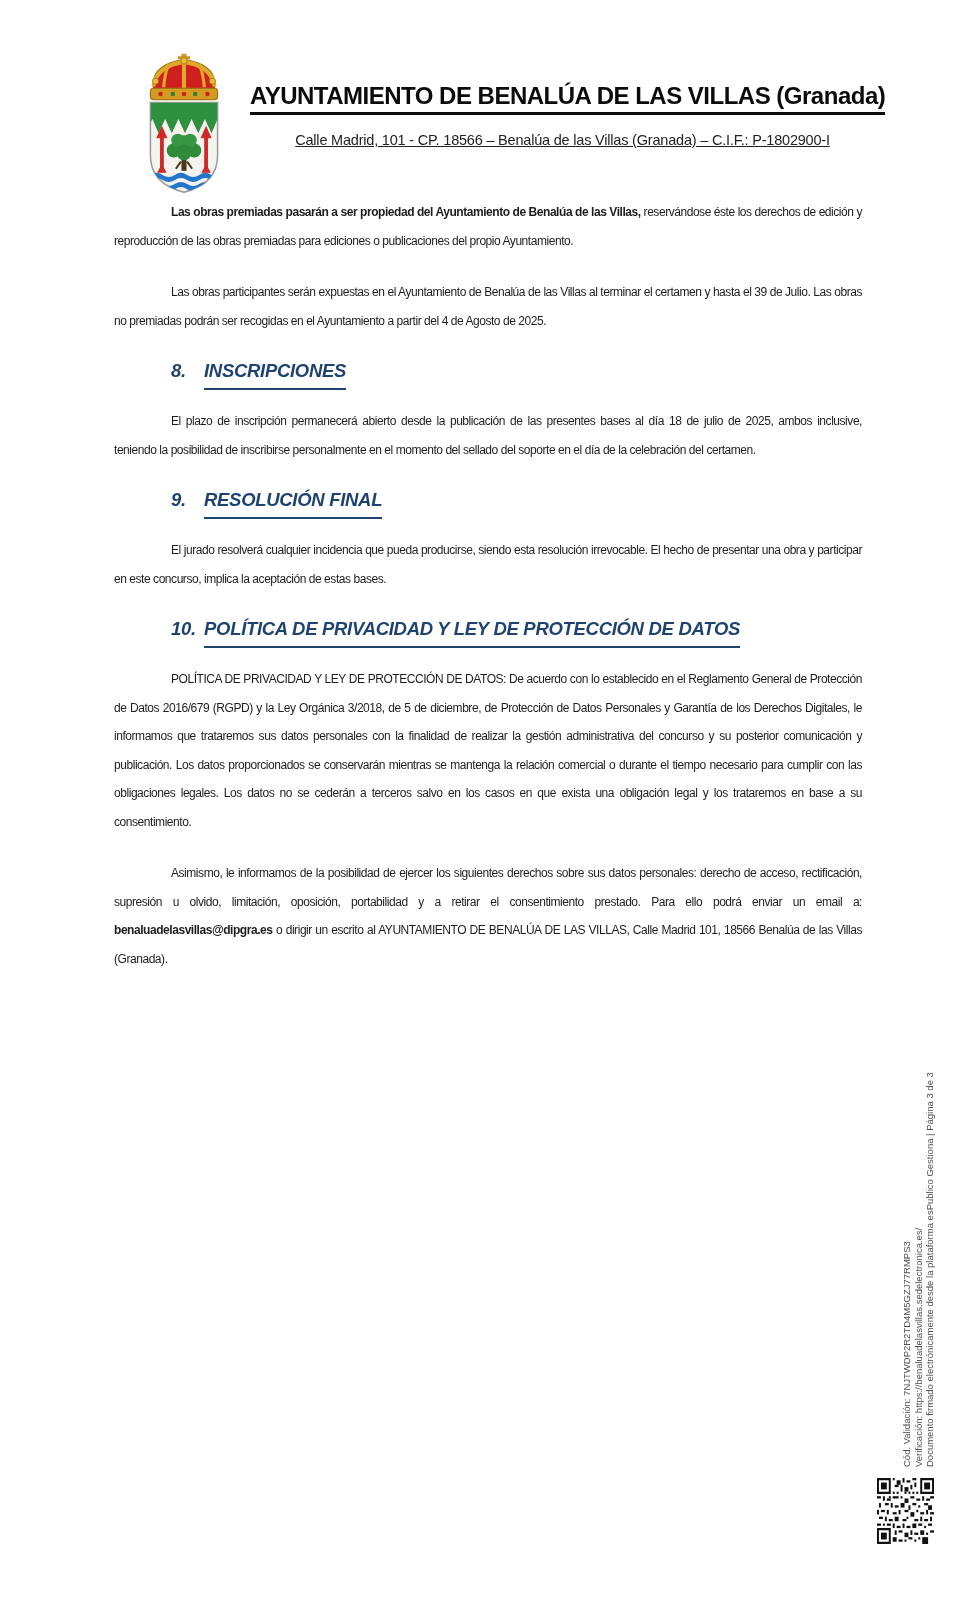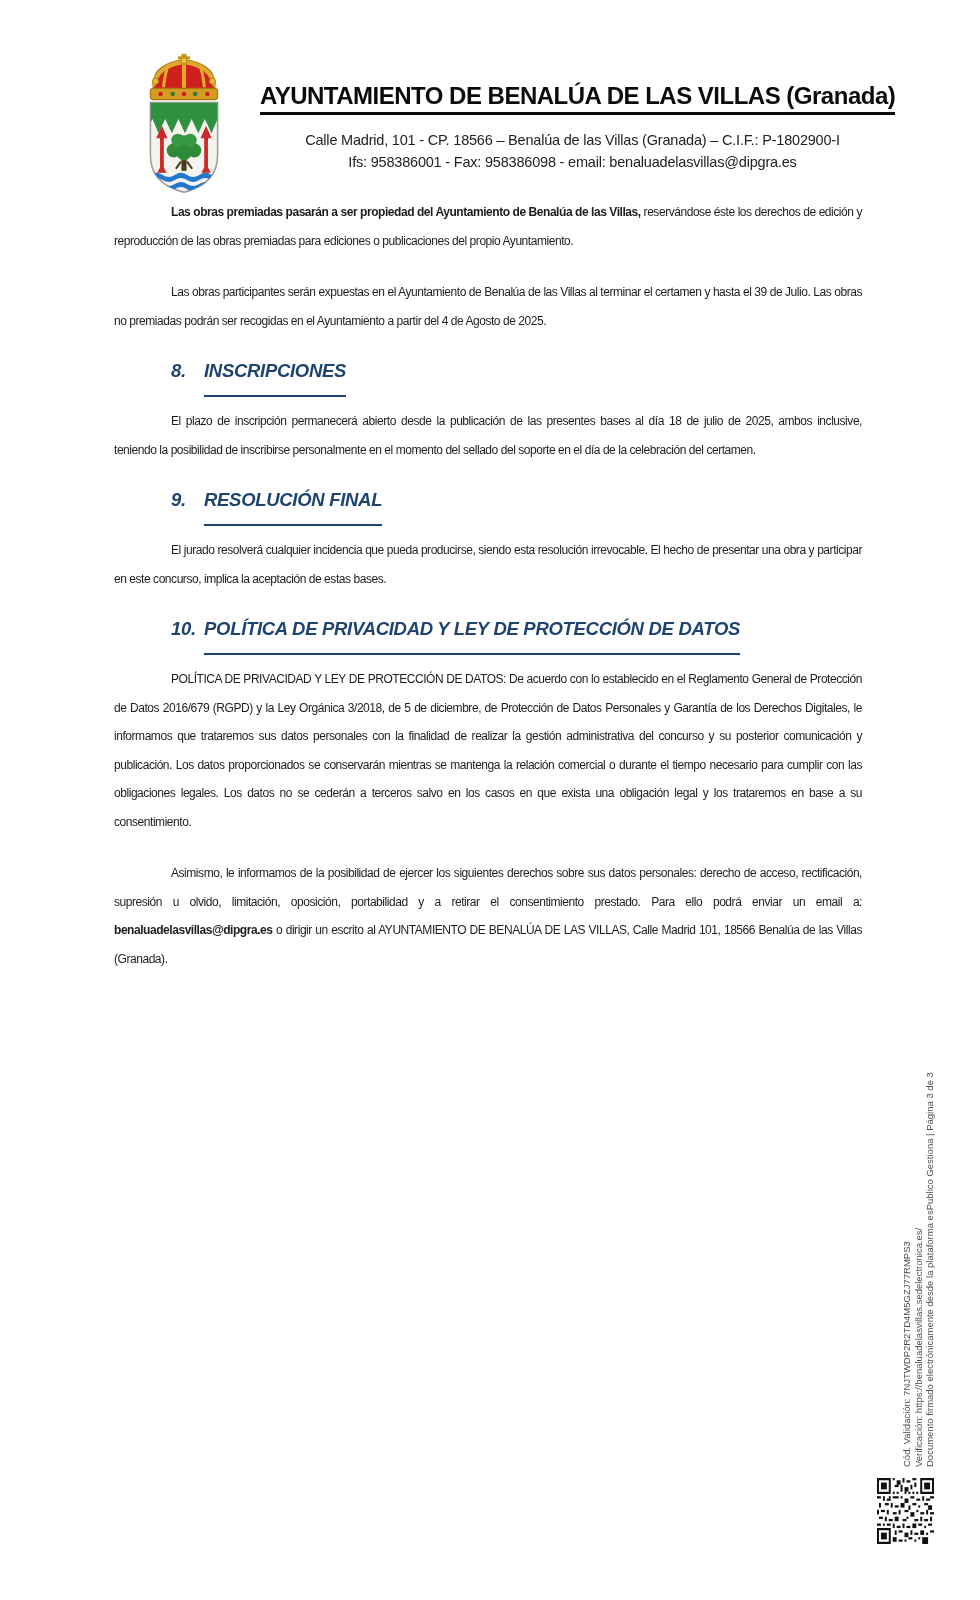--- a/index.html
+++ b/index.html
@@ -4,40 +4,40 @@
 <style>
   * { margin:0; padding:0; box-sizing:border-box; }
   html,body { background:#ffffff; }
   body {
     width:980px; height:1600px; position:relative; overflow:hidden;
     font-family:"Liberation Sans", sans-serif; color:#1d1d1d;
   }
 
   
   .logo { position:absolute; left:128px; top:52px; width:112px; height:146px; }
-  .header-text { position:absolute; left:260px; top:82px; width:625px; text-align:center; }
+  .header-text { position:absolute; left:250px; top:82px; width:625px; text-align:center; }
   .doc-title {
     display:inline-block; font-size:24px; font-weight:bold; letter-spacing:-0.5px;
     color:#0b0b0b; border-bottom:3px solid #0b0b0b; padding-bottom:2px; white-space:nowrap;
   }
-  .addr { margin-top:14px; font-size:14.5px; line-height:22px; color:#222; letter-spacing:-0.2px; }
+  .addr { margin-top:14px; font-size:14.5px; line-height:22px; color:#222; letter-spacing:-0.2px;text-decoration:underline; }
 
   
   .content { position:absolute; left:114px; top:198px; width:748px; }
   .content p {
     font-size:12px; line-height:28.5px; letter-spacing:-0.45px;
     text-align:justify; text-indent:57px; margin-bottom:23px; color:#1d1d1d;
   }
   .content p b { letter-spacing:-0.45px; }
   .heading {
     padding-left:57px; margin-bottom:23px; font-size:18.5px; line-height:26px;
     font-style:italic; font-weight:bold; color:#1e4371; letter-spacing:-0.3px;
   }
   .heading .hnum { display:inline-block; min-width:33px; }
-  .heading .htitle { border-bottom:2px solid #1e4371; padding-bottom:14px; }
+  .heading .htitle { border-bottom:2px solid #1e4371; padding-bottom:7px; }
 
   
   .side-meta {
     position:absolute; left:901px; top:1467px;
     transform:rotate(-90deg); transform-origin:0 0;
     width:520px; font-size:9.5px; line-height:11.5px; color:#4f4f4f;
     white-space:nowrap; letter-spacing:0;
   }
 
   
@@ -104,21 +104,20 @@
         </g>
       </g>
     </g>
   </svg>
 </div>
 
 <div class="header-text">
   <span class="doc-title">AYUNTAMIENTO DE BENALÚA DE LAS VILLAS (Granada)</span>
   <div class="addr">
     <div>Calle Madrid, 101 - CP. 18566 – Benalúa de las Villas (Granada) – C.I.F.: P-1802900-I</div>
-    <div>Ifs: 958386001  -  Fax: 958386098 -       email: benaluadelasvillas@dipgra.es</div>
   </div>
 </div>
 
 <div class="content">
 
   <p><b>Las obras premiadas pasarán a ser propiedad del Ayuntamiento de Benalúa de las Villas,</b><span> reservándose éste los derechos de edición y reproducción de las obras premiadas para ediciones o publicaciones del propio Ayuntamiento.</span></p>
 
   <p>Las obras participantes serán expuestas en el Ayuntamiento de Benalúa de las Villas al terminar el certamen y hasta el 39 de Julio. Las obras no premiadas podrán ser recogidas en el Ayuntamiento a partir del 4 de Agosto de 2025.</p>
 
   <div class="heading">

